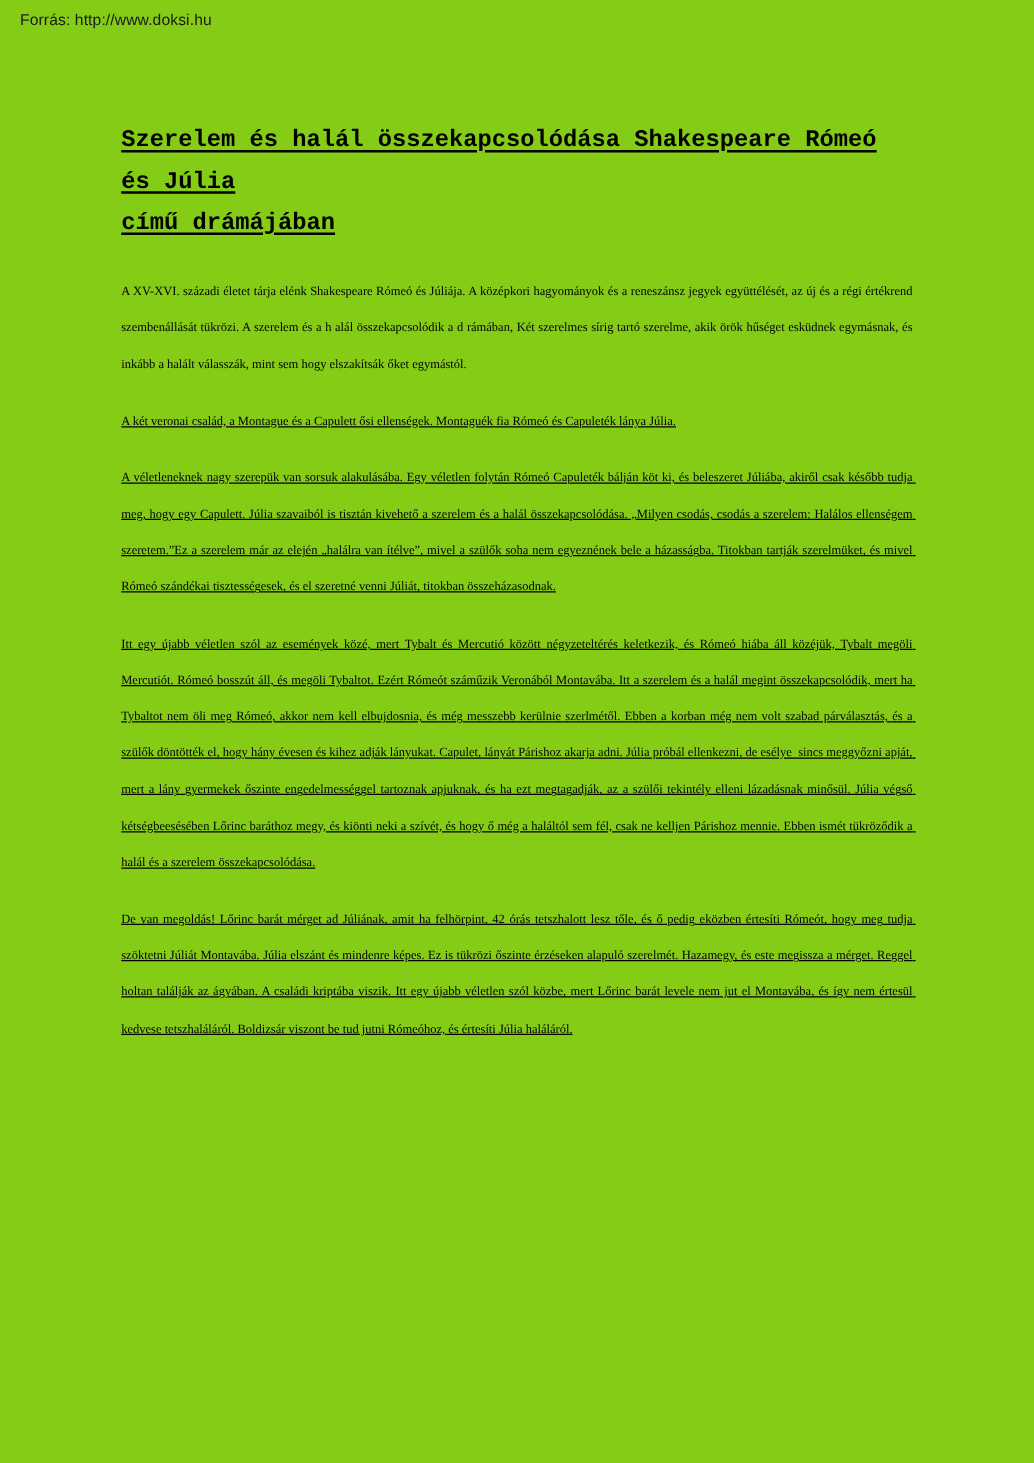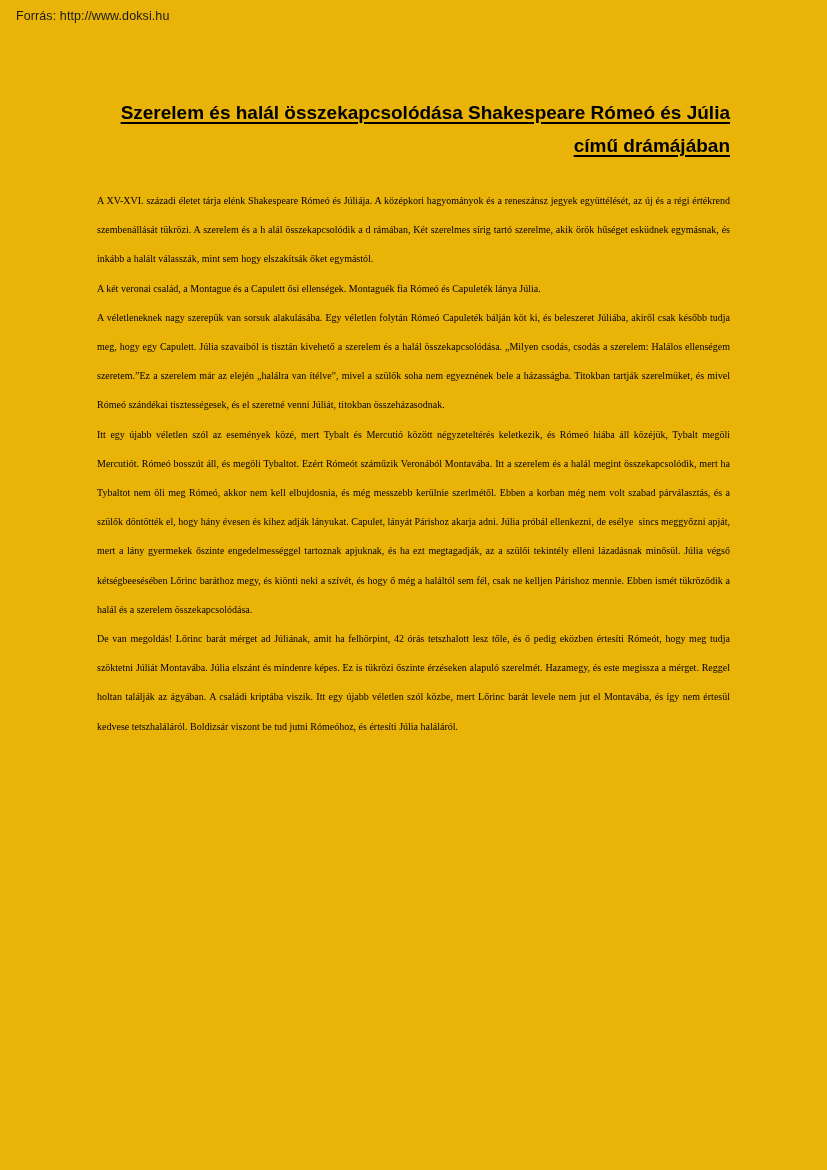--- a/index.html
+++ b/index.html
@@ -6,21 +6,21 @@
   html, body {
     margin: 0;
     padding: 0;
     background: #ffffff;
   }
 
   .page {
     position: relative;
     width: 827px;
     height: 1170px;
-    background: #eab308;
+    background: #84cc16;
     overflow: hidden;
     box-sizing: border-box;
   }
 
   .source-header {
     position: absolute;
     top: 9px;
     left: 16px;
     font-family: "Liberation Sans", sans-serif;
     font-size: 12.5px;
@@ -31,25 +31,25 @@
   }
 
   .content {
     position: absolute;
     left: 97px;
     top: 96px;
     width: 633px;
   }
 
   .doc-title {
-    font-family: Liberation Sans, sans-serif;
+    font-family: Liberation Mono, monospace;
     font-size: 19px;
     font-weight: bold;
     line-height: 33px;
-    text-align: right;
+    text-align: left;
     color: #000000;
     margin: 0 0 24px 0;
     padding: 0;
   }
 
   .doc-title .title-line {
     display: inline;
     text-decoration: underline;
     text-underline-offset: 3px;
     text-decoration-thickness: 1.6px;
@@ -67,21 +67,22 @@
     color: #000000;
     text-align: justify;
     text-justify: inter-word;
     margin: 0;
     padding: 0;
     hyphens: none;
     white-space: pre-wrap;
   }
 
   .body-text + .body-text {
-    margin-top: 0;
+    margin-top: 16px;
+    text-decoration: underline;
   }
 </style>
 </head>
 <body>
 
 <div class="page">
 
   <div class="source-header">Forrás: http://www.doksi.hu</div>
 
   <div class="content">

